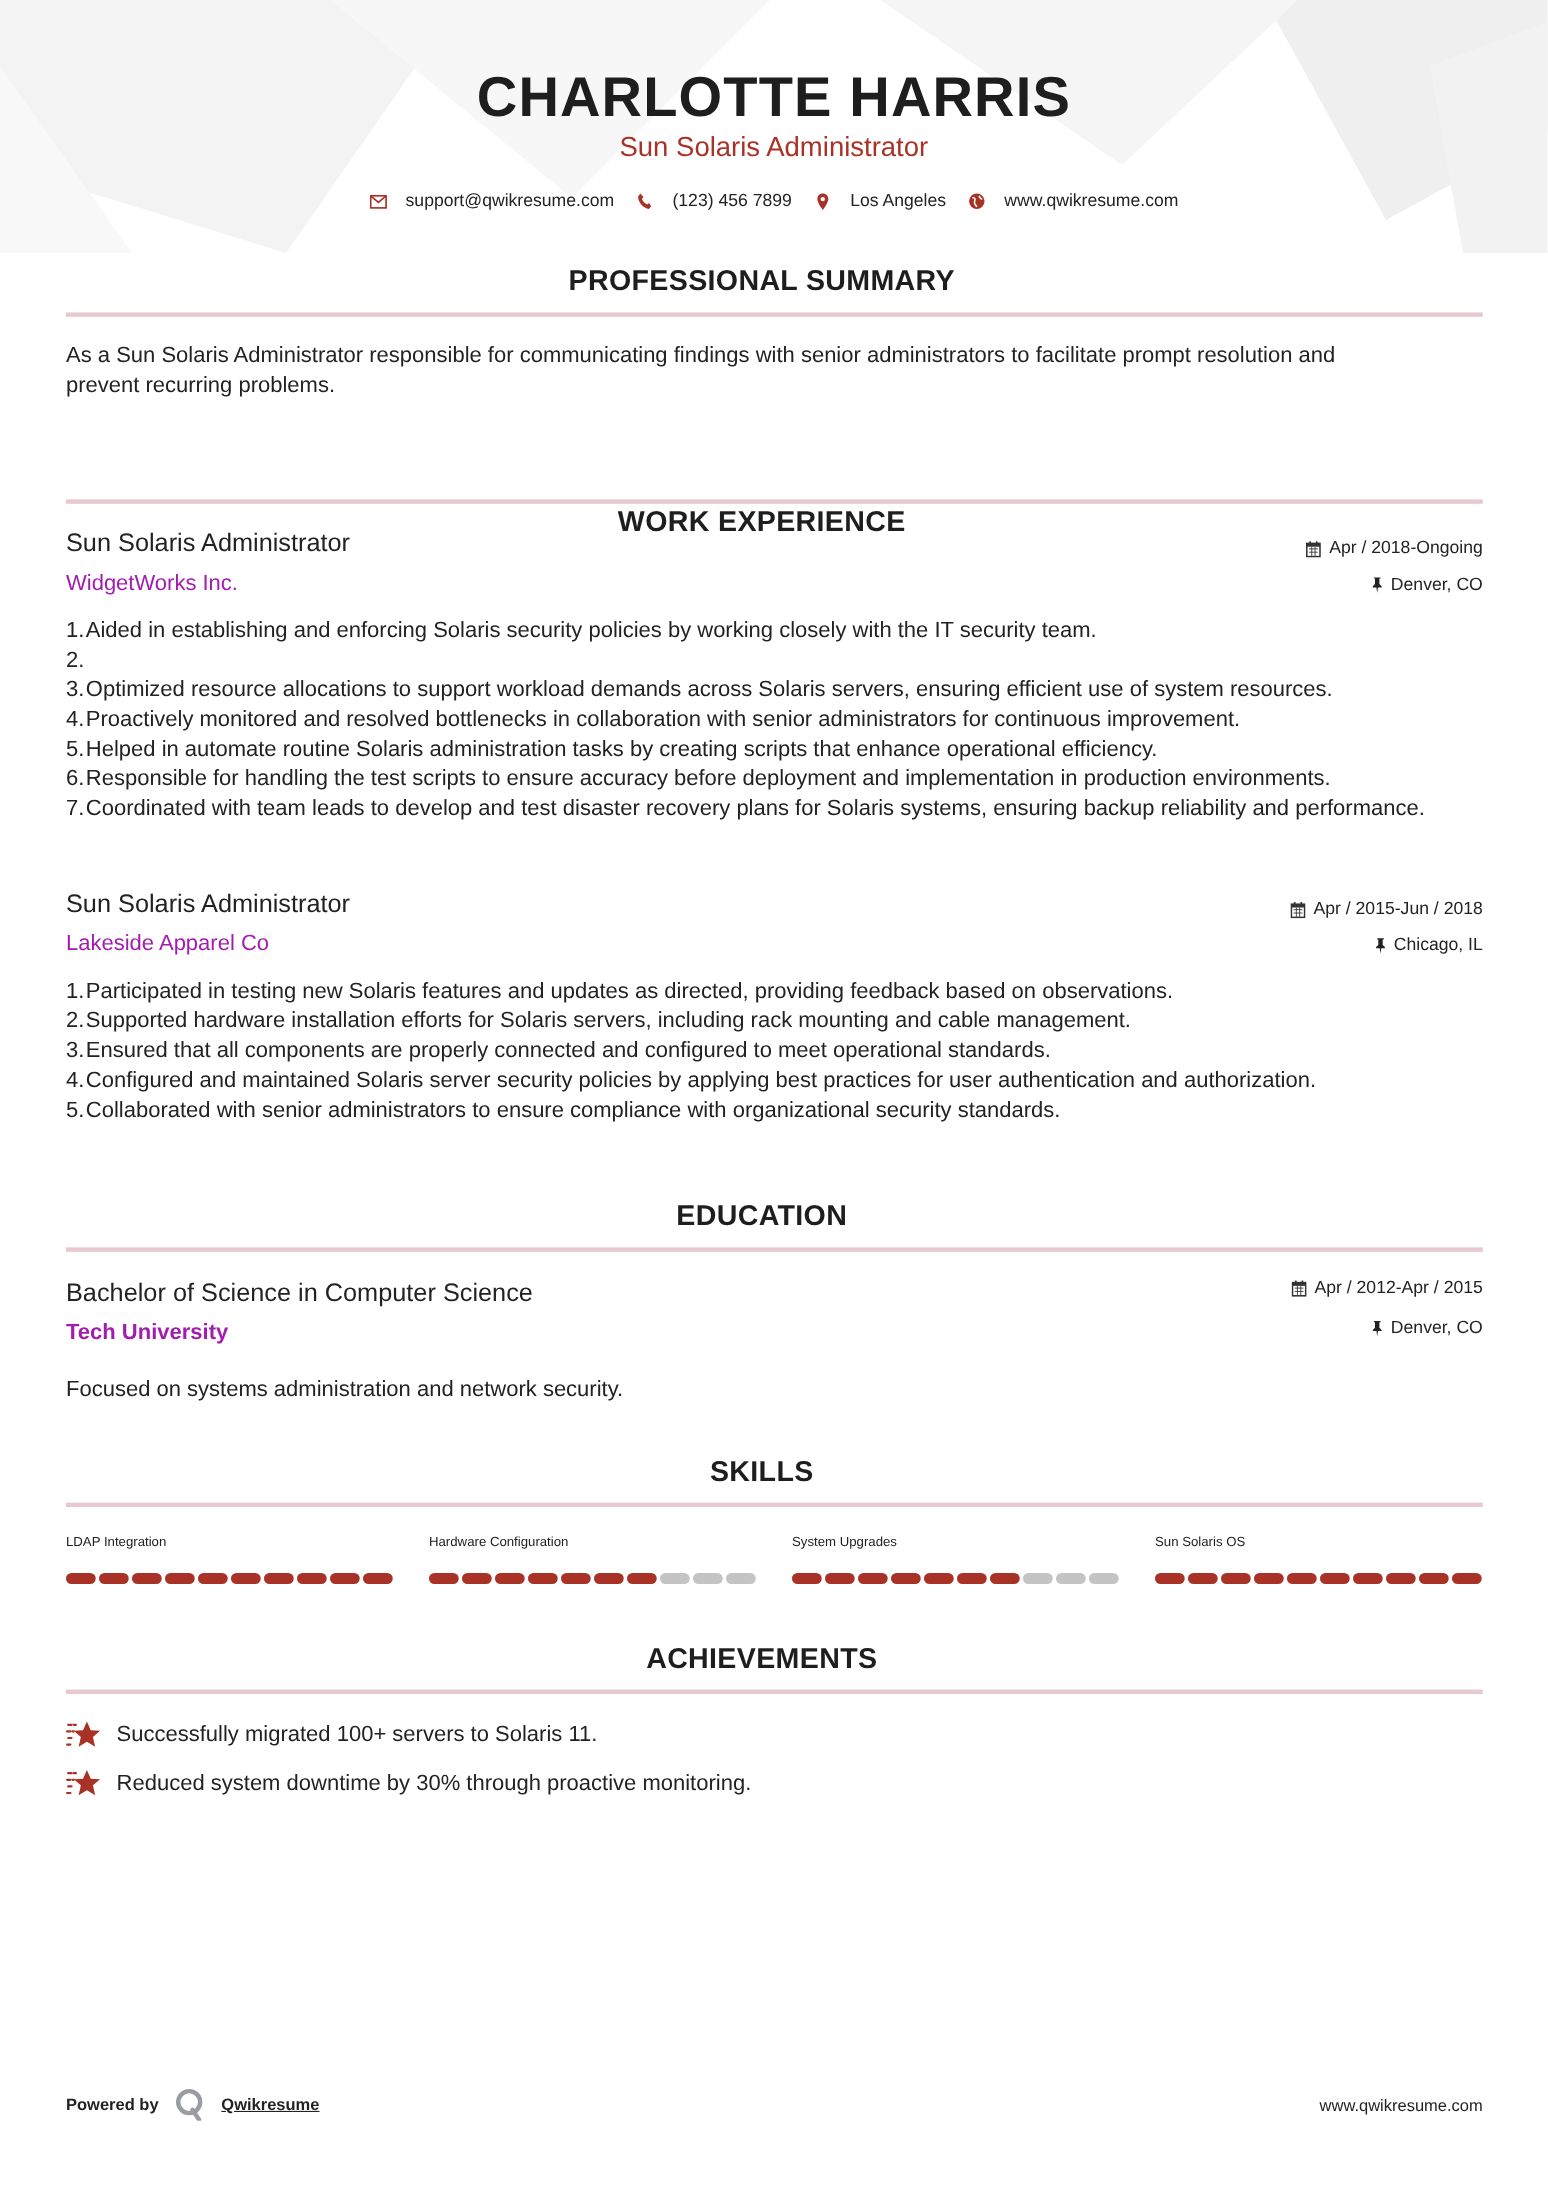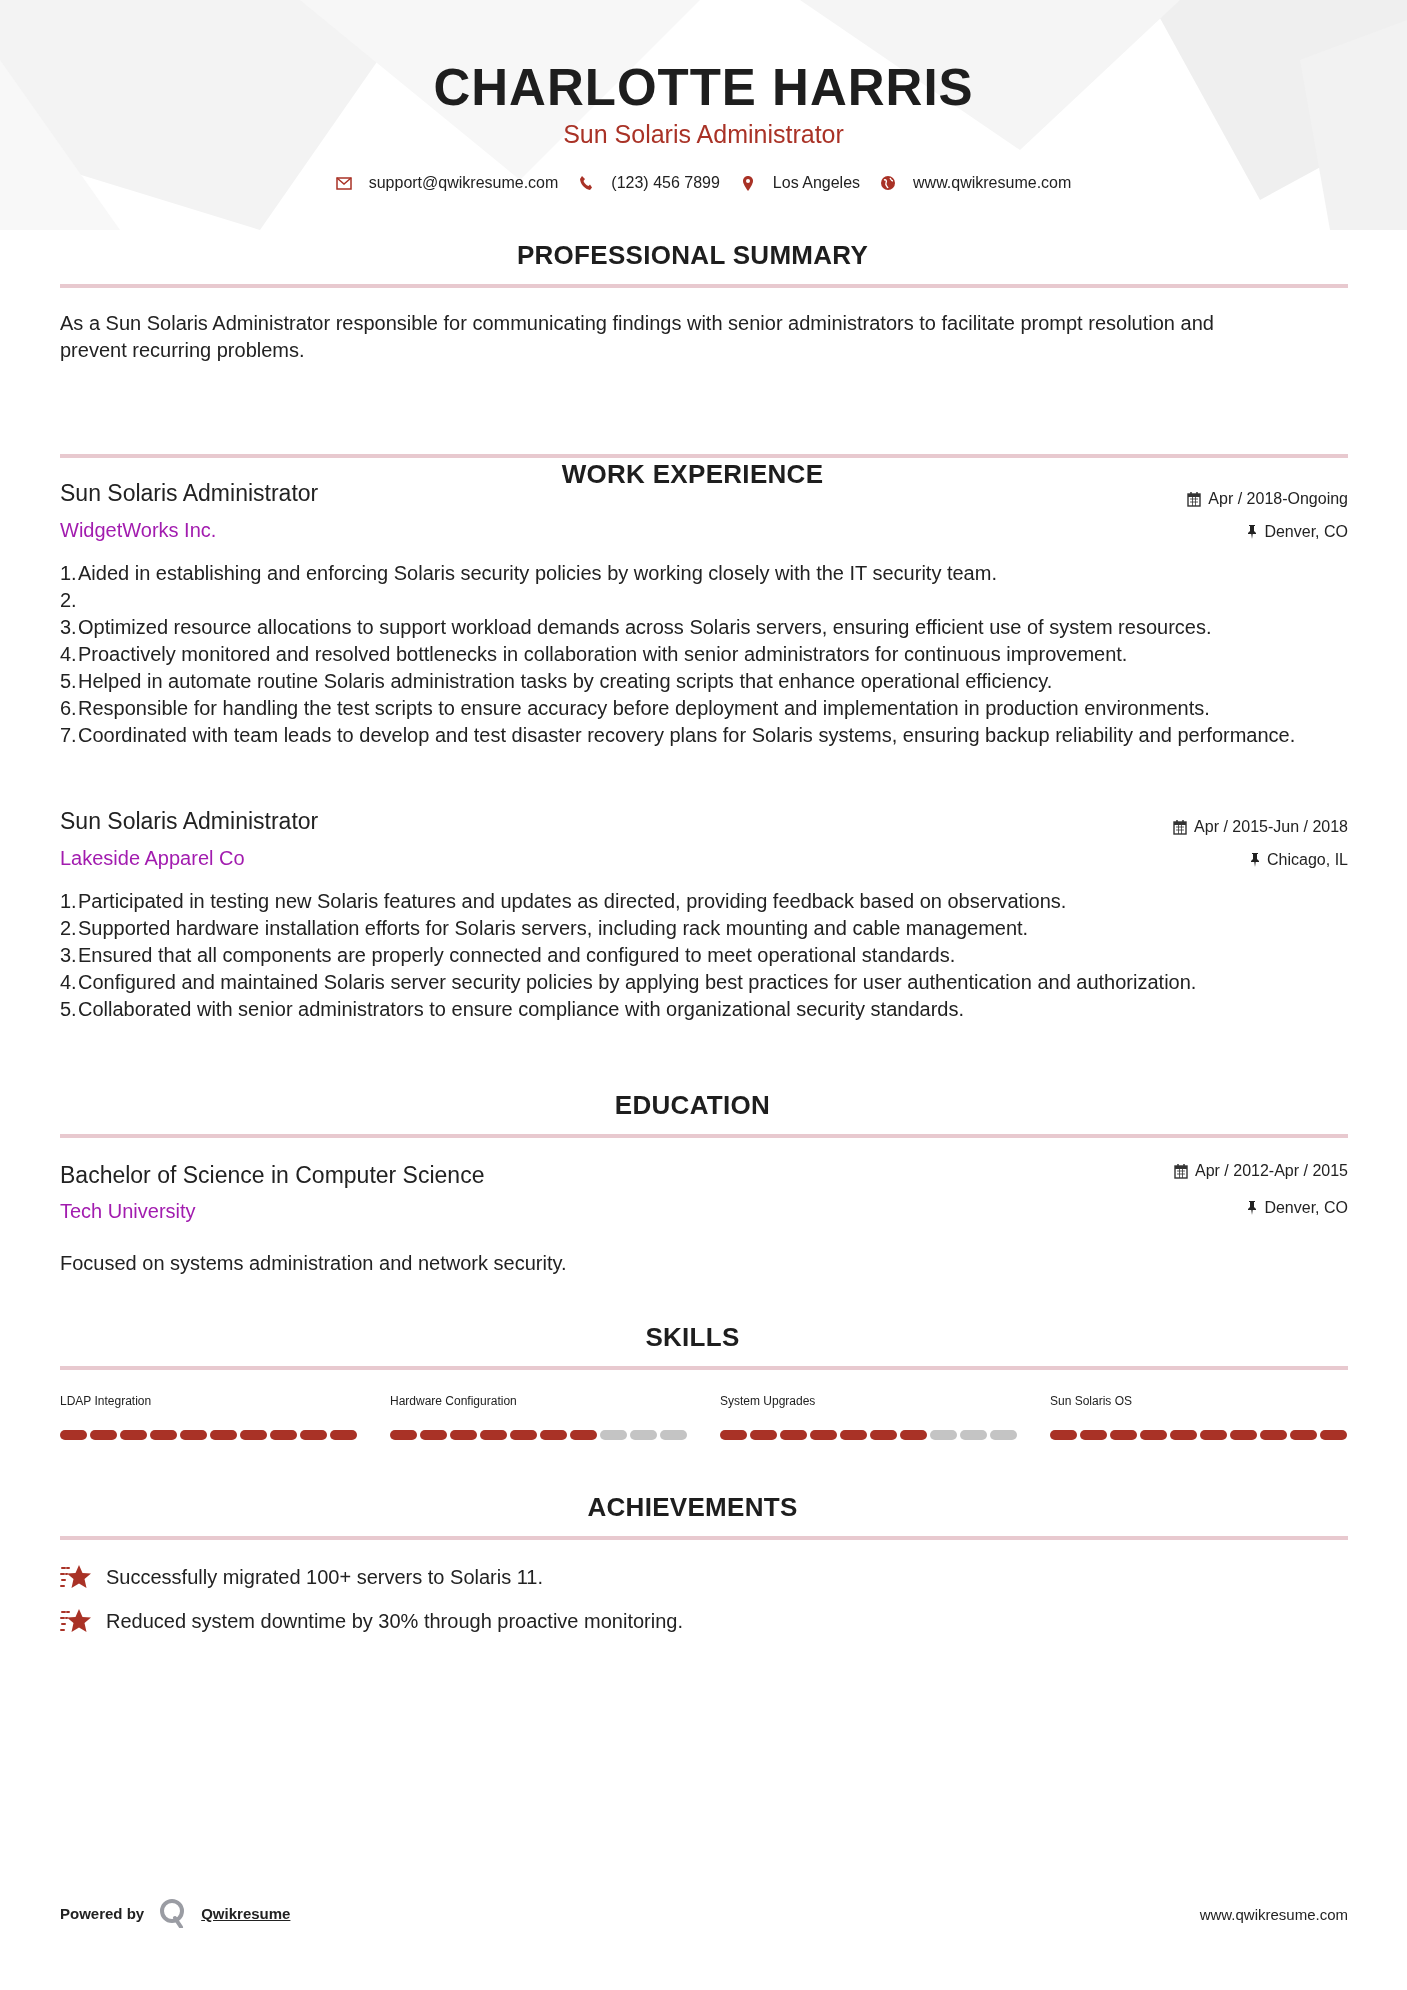--- a/index.html
+++ b/index.html
@@ -195,21 +195,21 @@
   <div class="abs ent-meta" style="top:1162px;">
     <svg width="14" height="16" viewBox="0 0 14 16">
         <rect x="1" y="3" width="12" height="12" fill="none" stroke="#333" stroke-width="1.4"></rect>
         <rect x="1" y="3" width="12" height="3" fill="#333"></rect>
         <line x1="4" y1="1" x2="4" y2="4" stroke="#333" stroke-width="1.5"></line>
         <line x1="10" y1="1" x2="10" y2="4" stroke="#333" stroke-width="1.5"></line>
         <path d="M3 8 H11 M3 11 H11 M5.5 6 V15 M8.5 6 V15" stroke="#333" stroke-width="0.8"></path>
       </svg>
     <span>Apr / 2012-Apr / 2015</span>
   </div>
-  <div class="abs ent-org" style="top:1200px;">Tech University</div>
+  <div class="abs ent-org" style="top:1200px;font-weight:bold;">Tech University</div>
   <div class="abs ent-meta" style="top:1199px;">
     <svg width="10" height="16" viewBox="0 0 10 16">
         <path d="M2 1 H8 V2 H7 V7 L9 9 V10 H5.7 L5 15 L4.3 10 H1 V9 L3 7 V2 H2 Z" fill="#222"></path>
       </svg>
     <span>Denver, CO</span>
   </div>
   <div class="abs txt" style="top:1235px;margin-top:15px;">Focused on systems administration and network security.</div>
 
   <div class="abs sec-h" style="top:1322px;">SKILLS</div>
   <div class="abs rule" style="top:1366px;"></div>

